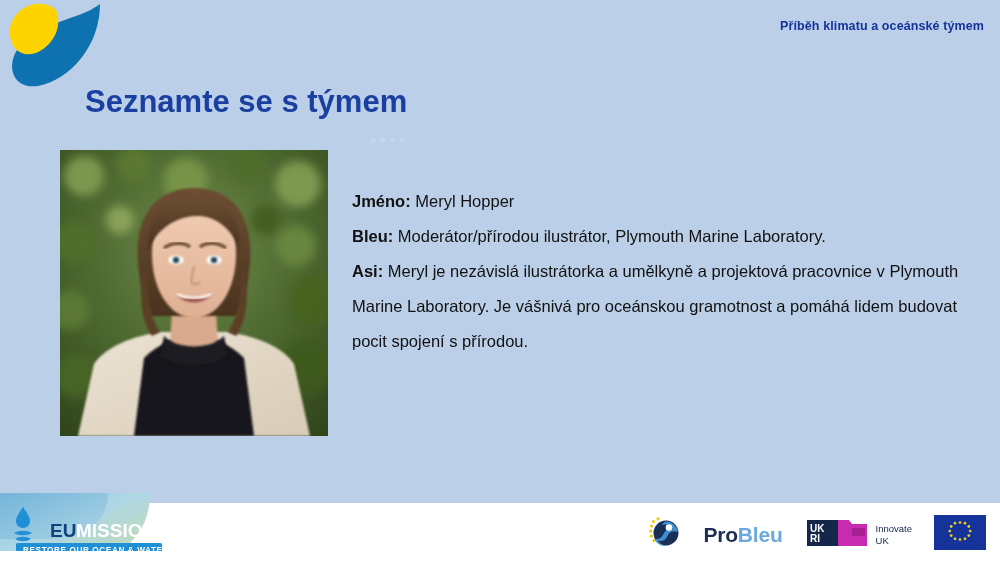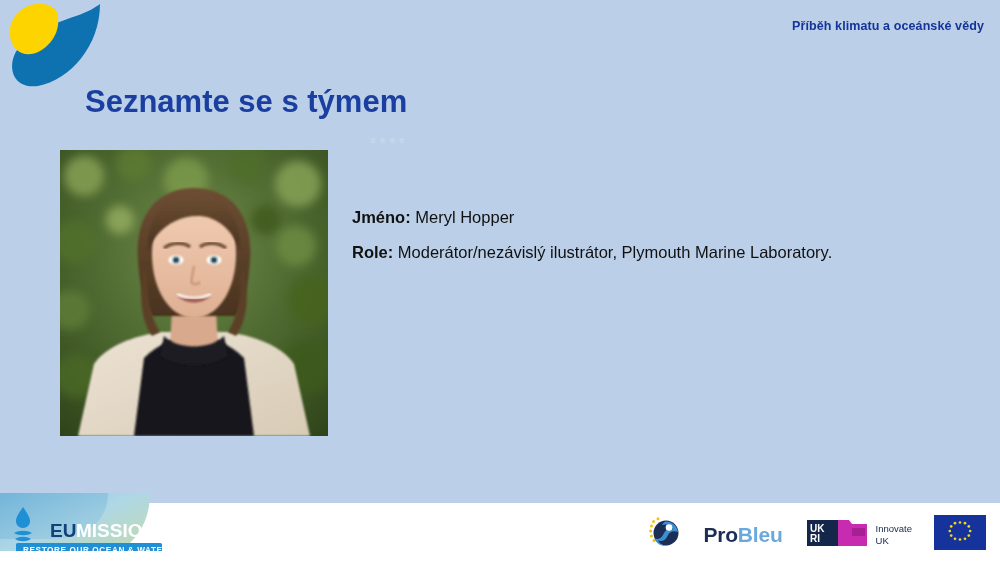--- a/index.html
+++ b/index.html
@@ -76,21 +76,21 @@
     height: 286px;
     overflow: hidden;
     background: #3d5026;
   }
   #portrait svg { display: block; }
 
   
   #bio {
     position: absolute;
     left: 352px;
-    top: 200px;
+    top: 184px;
     width: 620px;
     color: #111111;
     font-size: 16.5px;
     line-height: 35px;
   }
   #bio .line { white-space: nowrap; }
   #bio .para { white-space: normal; width: 610px; }
   #bio b { font-weight: bold; }
 
   
@@ -157,21 +157,21 @@
 
 <div id="slide">
 
   <div id="brand-mark">
     <svg width="104" height="104" viewBox="0 0 104 104" aria-hidden="true">
       <path d="M96 10 C96 52, 66 86, 34 92 C12 95, 4 78, 10 62 C18 42, 48 30, 72 22 C84 18, 92 13, 96 10 Z" fill="#0e72b0"></path>
       <path d="M52 16 C58 30, 52 48, 36 57 C22 65, 8 58, 6 42 C4 26, 16 12, 32 10 C40 9, 47 11, 52 16 Z" fill="#fdd400"></path>
     </svg>
   </div>
 
-  <div id="header-eyebrow">Příběh klimatu a oceánské vědy</div>
+  <div id="header-eyebrow">Příběh klimatu a oceánské týmem</div>
 
   <div id="page-title-wrap">
     <div id="page-title">Seznamte se s týmem</div>
     <div id="title-ellipsis">....</div>
   </div>
 
   <div id="portrait">
     <svg width="268" height="286" viewBox="0 0 268 286" aria-hidden="true">
       <defs>
         <radialGradient id="foliage" cx="50%" cy="35%" r="85%">
@@ -252,21 +252,24 @@
       <path d="M84 120 C78 150, 82 172, 92 186 L100 182 C90 166, 86 144, 88 124 Z" fill="#5b3f27" filter="url(#softF)"></path>
       <path d="M184 120 C190 150, 186 172, 176 186 L168 182 C178 166, 182 144, 180 124 Z" fill="#5b3f27" filter="url(#softF)"></path>
     </svg>
   </div>
 
   <div id="bio">
     <div class="line">
       <b>Jméno:</b><span> Meryl Hopper</span>
     </div>
     <div class="line">
-      <b>Role:</b><span> Moderátor/nezávislý ilustrátor, Plymouth Marine Laboratory.</span>
+      <b>Bleu:</b><span> Moderátor/přírodou ilustrátor, Plymouth Marine Laboratory.</span>
+    </div>
+    <div class="para">
+      <b>Asi:</b><span> Meryl je nezávislá ilustrátorka a umělkyně a projektová pracovnice v Plymouth Marine Laboratory. Je vášnivá pro oceánskou gramotnost a pomáhá lidem budovat pocit spojení s přírodou.</span>
     </div>
   </div>
 
   <div id="footer"></div>
 
   <div id="eu-missions">
     <svg width="196" height="70" viewBox="0 0 196 70" aria-hidden="true">
       <defs>
         <linearGradient id="emGrad" x1="0" y1="0" x2="1" y2="1">
           <stop offset="0%" stop-color="#8fc3e3"></stop>

